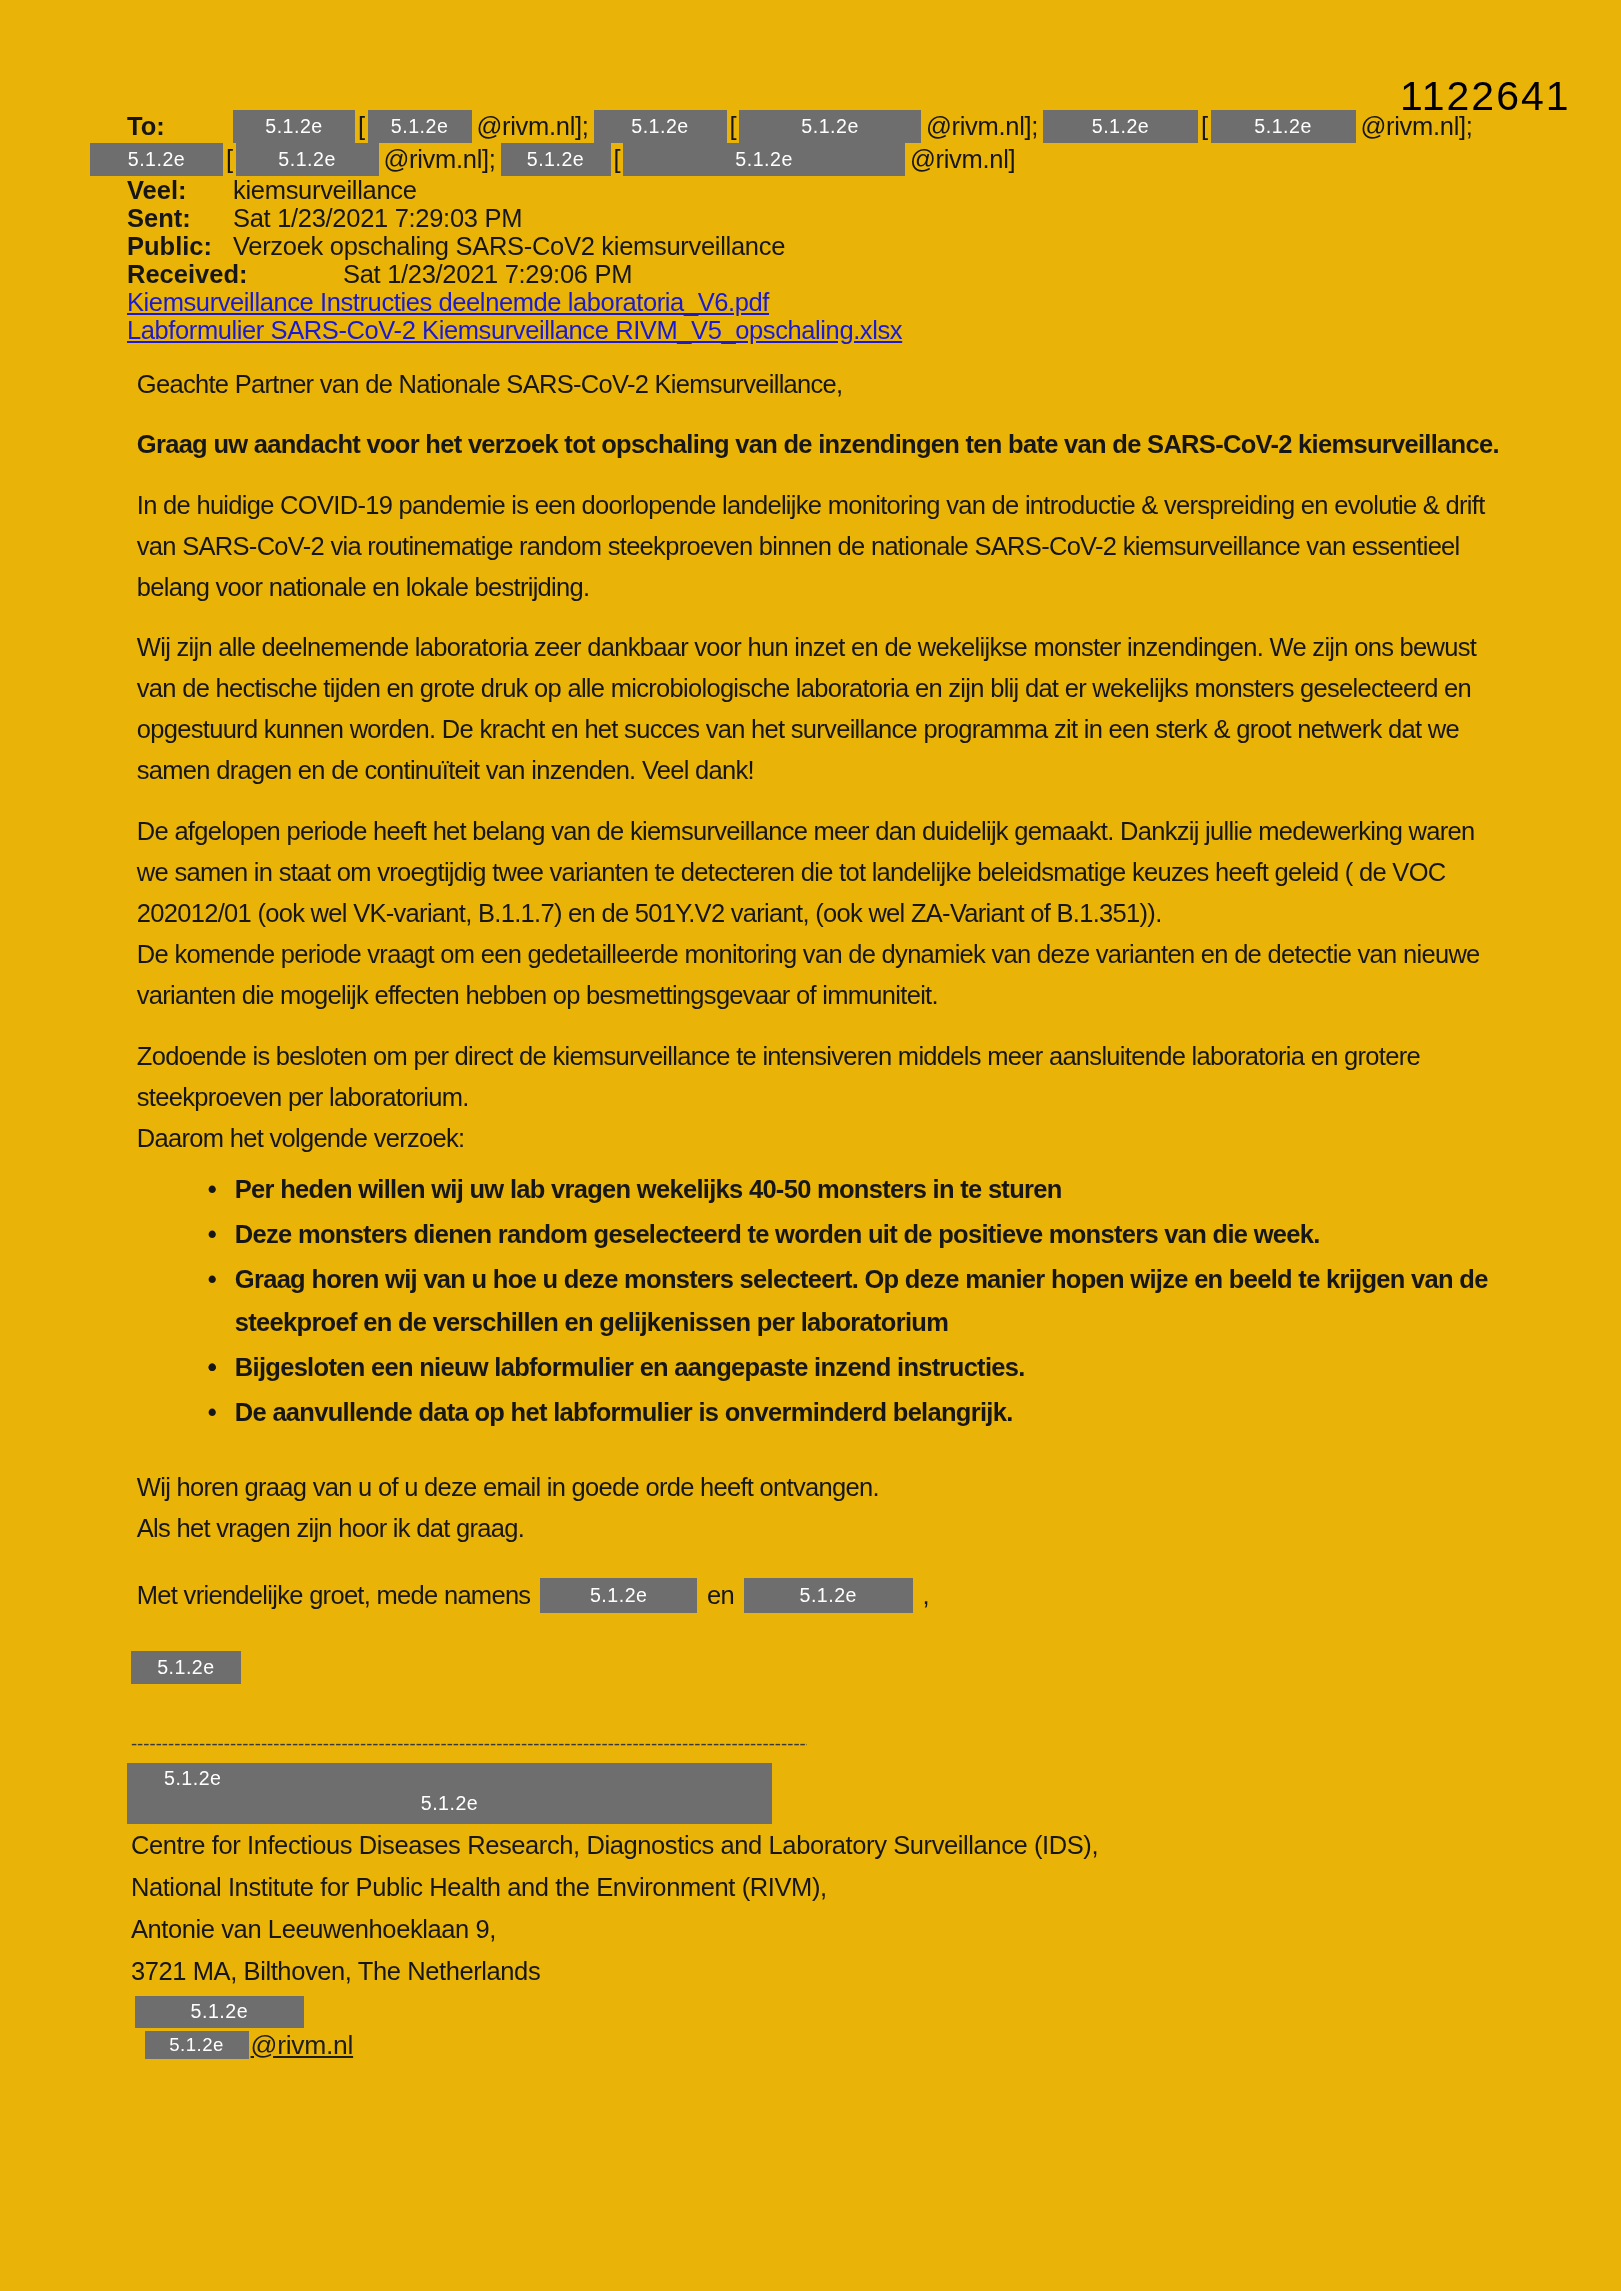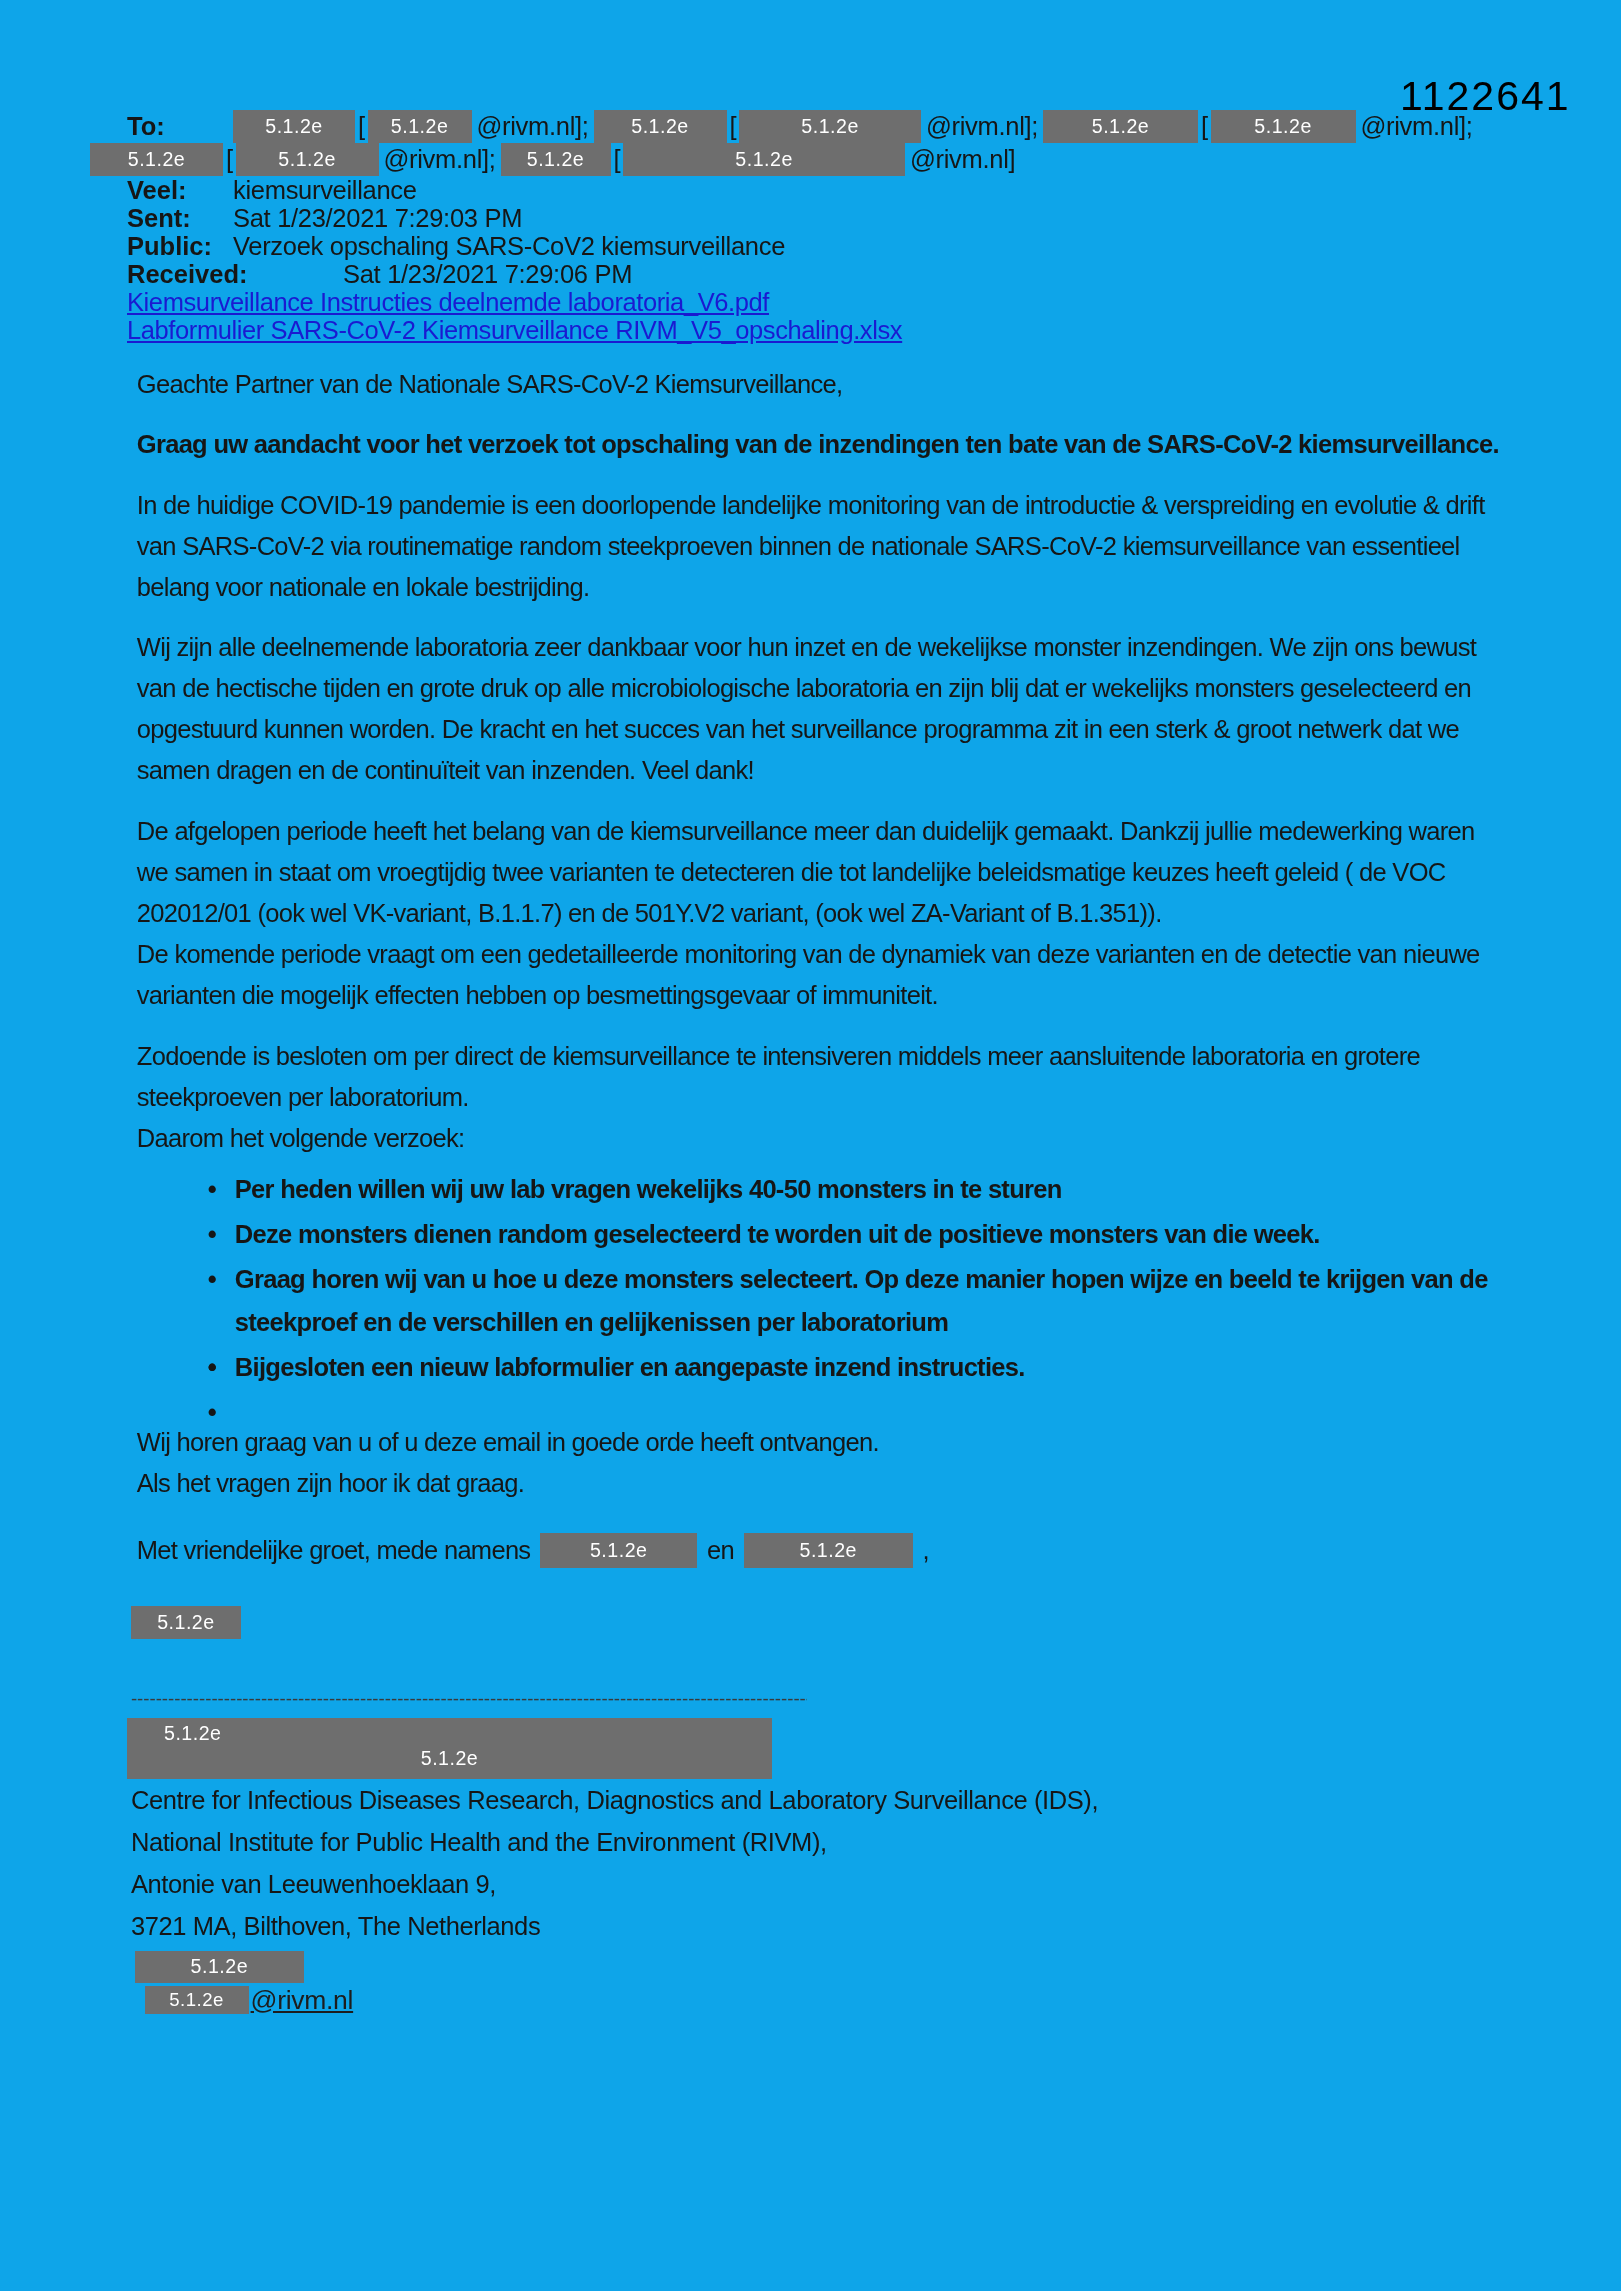--- a/index.html
+++ b/index.html
@@ -1,16 +1,16 @@
 <!DOCTYPE html>
 <html><head>
 <meta charset="utf-8">
 <style>
   html,body{margin:0;padding:0;background:#e8e8e8;}
-  .page{position:relative;width:1621px;height:2292px;background:#0ea5e9;margin:0 auto;
+  .page{position:relative;width:1621px;height:2292px;background:#eab308;margin:0 auto;
         font-family:"Liberation Sans",sans-serif;color:#161616;overflow:hidden;}
   .doc-number{position:absolute;top:73px;left:1400px;font-size:41px;letter-spacing:2px;color:#000;}
   .content{position:absolute;left:127px;top:110px;width:1380px;}
 
   
   .to-row{height:33px;display:flex;align-items:center;white-space:nowrap;font-size:25.5px;}
   .to-row2{margin-left:-37px;}
   .hrow{height:28px;display:flex;align-items:center;font-size:25.5px;white-space:nowrap;}
   .hlabel{font-weight:bold;display:inline-block;width:106px;flex:none;}
   .hvalue{letter-spacing:-0.3px;}
@@ -134,20 +134,21 @@
         </div>
         <div class="bullet">
           <span class="dot">•</span>
         </div>
         <div class="bullet">
           <span class="dot">•</span>
           <span>Bijgesloten een nieuw labformulier en aangepaste inzend instructies.</span>
         </div>
         <div class="bullet">
           <span class="dot">•</span>
+          <span>De aanvullende data op het labformulier is onverminderd belangrijk.</span>
         </div>
       </div>
 
       <div class="para" style="margin-top:33px">Wij horen graag van u of u deze email in goede orde heeft ontvangen.
 Als het vragen zijn hoor ik dat graag.</div>
 
       <div class="signoff">
         <span>Met vriendelijke groet, mede namens</span>
         <span class="rbox" style="width:157px">5.1.2e</span>
         <span>en</span>

